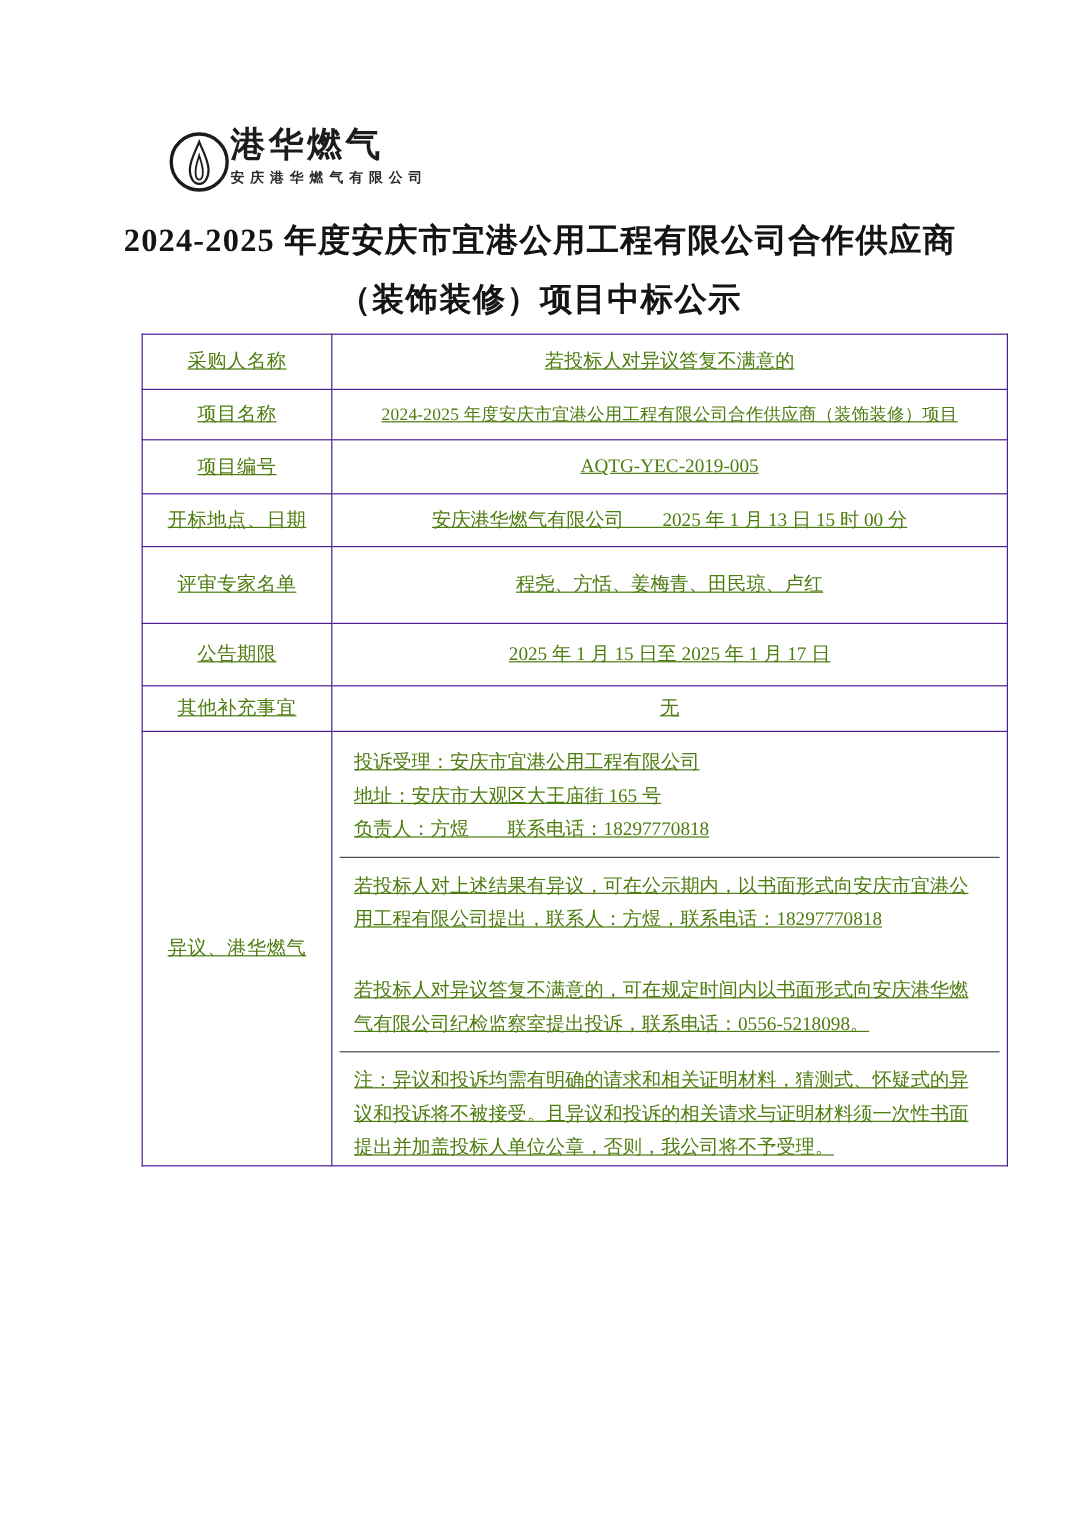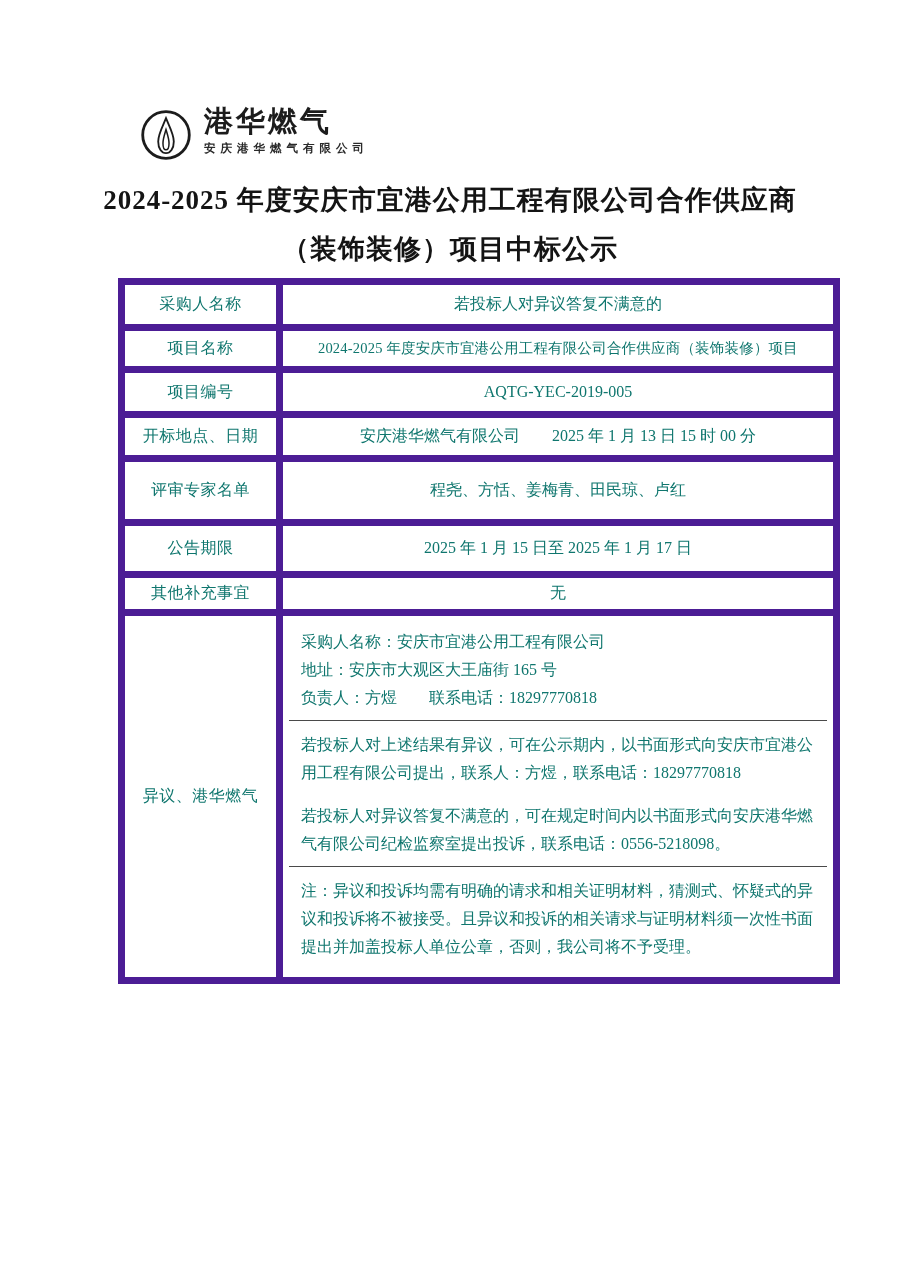--- a/index.html
+++ b/index.html
@@ -10,61 +10,62 @@
     font-family:"Liberation Serif","DejaVu Serif",serif;
     color:#222222;
     overflow:hidden;
   }
   
   .logo{
     position:absolute;left:140px;top:105px;
     display:flex;align-items:flex-start;
   }
   .logo-mark{width:52px;height:52px;margin-top:4px;}
-  .logo-text{margin-left:12px;font-family:Liberation Sans, sans-serif;}
+  .logo-text{font-family:Liberation Sans, sans-serif;}
   .logo-brand{
     font-size:29px;font-weight:bold;letter-spacing:3px;
     color:#1c1c1c;line-height:32px;
   }
   .logo-sub{
     margin-top:4px;font-size:11.5px;font-weight:bold;
     letter-spacing:5px;color:#2a2a2a;white-space:nowrap;text-align:right;
   }
   
   .title{
     position:absolute;top:176px;left:0;width:100%;
     text-align:center;font-weight:bold;font-size:27px;
     line-height:49px;color:#141414;letter-spacing:1px;
   }
   
   table.main{
     position:absolute;left:118px;top:278px;
     width:722px;border-collapse:collapse;table-layout:fixed;
   }
   table.main td{
-    border:7px solid #4c1d95;
-    font-size:16px;color:#0f766e;
+    border:1px solid #4c1d95;
+    font-size:16px;color:#4d7c0f;
     padding:2px 6px;
+    text-decoration:underline;
   }
   col.c-label{width:158px;}
   td.lbl{text-align:center;font-size:15.5px;letter-spacing:0.5px;}
   td.val{text-align:center;}
   td.val.small{font-size:14.5px;letter-spacing:0.2px;}
   tr.r1{height:46px;} tr.r2{height:42px;} tr.r3{height:45px;} tr.r4{height:40px;}
   tr.r5{height:44px;} tr.r6{height:64px;} tr.r7{height:52px;} tr.r8{height:38px;}
   tr.r9{height:357px;}
   td.obj-val{padding:0;vertical-align:top;}
   .obj-wrap{display:flex;flex-direction:column;height:357px;}
   .obj-sec{
     border-bottom:1px solid #4a4a4a;
     padding:10px 12px 8px 12px;
     text-align:left;font-size:16px;line-height:28px;
   }
   .obj-sec:last-child{border-bottom:none;flex:1;}
-  .obj-sec .p2{margin-top:15px;}
+  .obj-sec .p2{margin-top:31px;}
 </style>
 </head>
 <body>
 
 <div class="page">
 
   <div class="logo">
     <svg class="logo-mark" viewBox="0 0 48 48">
       <circle cx="24" cy="24" r="21.5" fill="none" stroke="#1c1c1c" stroke-width="2.6"></circle>
       <path d="M24 8.5 C21 16, 16.8 23, 16.8 30 C16.8 36.6, 20 40.8, 24 40.8 C28 40.8, 31.2 36.6, 31.2 30 C31.2 23, 27 16, 24 8.5 Z" fill="none" stroke="#1c1c1c" stroke-width="1.7"></path>
@@ -113,21 +114,21 @@
       </tr>
       <tr class="r8">
         <td class="lbl">其他补充事宜</td>
         <td class="val">无</td>
       </tr>
       <tr class="r9">
         <td class="lbl">异议、港华燃气</td>
         <td class="val obj-val">
           <div class="obj-wrap">
             <div class="obj-sec">
-              <div>采购人名称：安庆市宜港公用工程有限公司</div>
+              <div>投诉受理：安庆市宜港公用工程有限公司</div>
               <div>地址：安庆市大观区大王庙街 165 号</div>
               <div>负责人：方煜　　联系电话：18297770818</div>
             </div>
             <div class="obj-sec">
               <div>若投标人对上述结果有异议，可在公示期内，以书面形式向安庆市宜港公用工程有限公司提出，联系人：方煜，联系电话：18297770818</div>
               <div class="p2">若投标人对异议答复不满意的，可在规定时间内以书面形式向安庆港华燃气有限公司纪检监察室提出投诉，联系电话：0556-5218098。</div>
             </div>
             <div class="obj-sec">注：异议和投诉均需有明确的请求和相关证明材料，猜测式、怀疑式的异议和投诉将不被接受。且异议和投诉的相关请求与证明材料须一次性书面提出并加盖投标人单位公章，否则，我公司将不予受理。</div>
           </div>
         </td>

